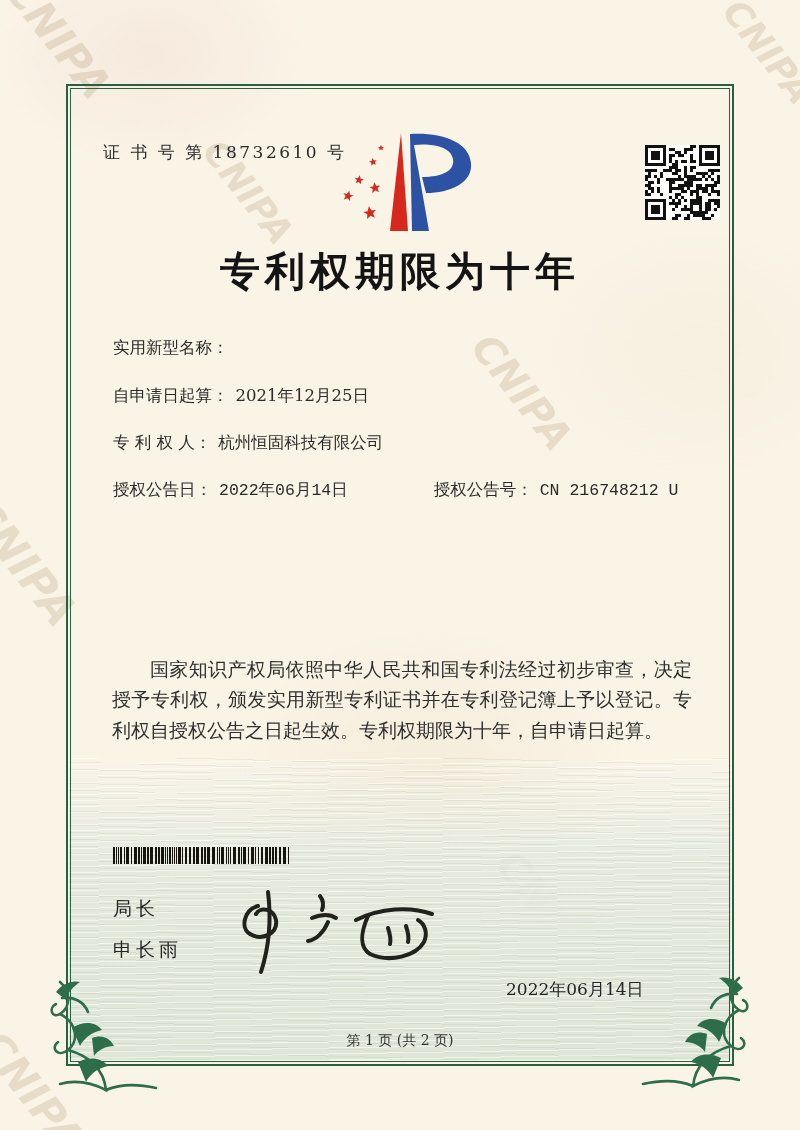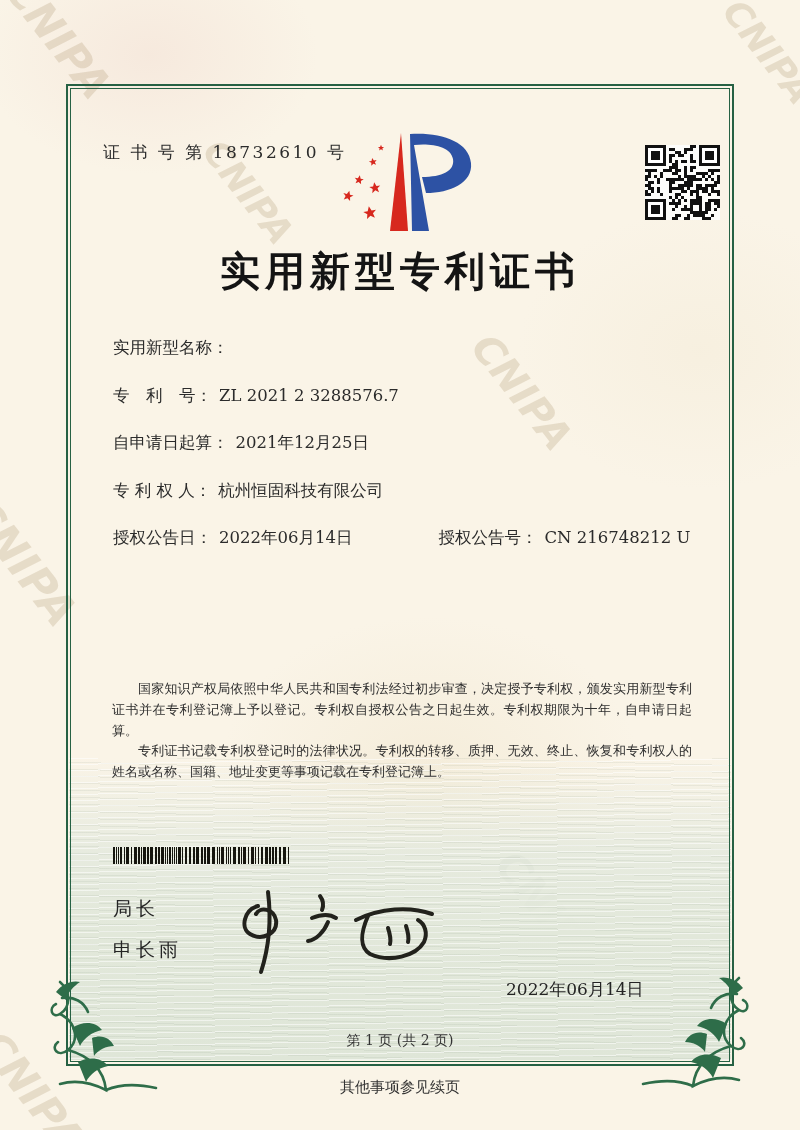--- a/index.html
+++ b/index.html
@@ -48,24 +48,24 @@
   .qr{position:absolute; left:645px; top:145px; width:75px; height:75px; background:#fdfdfb;}
   .title{
     position:absolute; left:0; right:0; top:244px; text-align:center;
     font-size:40px; font-weight:bold; letter-spacing:5px; color:#141414;
   }
   
   .fields{position:absolute; left:113px; top:336px; width:580px; font-size:16.5px; color:#2b2b2b;}
   .frow{display:flex; align-items:flex-start; min-height:47.5px; line-height:23px;}
   .flabel{flex:0 0 auto; white-space:pre;}
   .fvalue{margin-left:7px; white-space:pre-line;}
-  .grant-row{display:flex; min-height:0;}
+  .grant-row{display:flex; min-height:0;font-family:Liberation Mono, monospace;}
   .grant-right{margin-left:86px; display:flex;}
   
-  .paras{position:absolute; left:112px; top:654px; width:580px; font-size:13px; line-height:1.6; color:#2f2f2f; text-align:justify;margin-top:25px;}
+  .paras{position:absolute; left:112px; top:654px; width:580px; font-size:19px; line-height:1.6; color:#2f2f2f; text-align:justify;}
   .paras p{margin:0; text-indent:2em;}
   
   .barcode{position:absolute; left:113px; top:847px; height:17px; display:flex; align-items:stretch;}
   .barcode i{display:block; background:#16160f;}
   
   .signer-title{position:absolute; left:113px; top:896px; font-size:19px; letter-spacing:4px; color:#242424;}
   .signer-name{position:absolute; left:113px; top:937px; font-size:19px; letter-spacing:4px; color:#242424;}
   .signature{position:absolute; left:228px; top:886px; width:215px; height:92px;}
   .issue-date{position:absolute; left:506px; top:978px; font-size:17px; color:#242424;}
   .page-info{position:absolute; left:0; right:0; top:1032px; text-align:center; font-size:14px; color:#333;}
@@ -352,29 +352,25 @@
         <rect x="3" y="3" width="15" height="15" fill="#fff"></rect>
         <rect x="6" y="6" width="9" height="9" fill="#111"></rect>
         <rect x="54" y="0" width="21" height="21" fill="#111"></rect>
         <rect x="57" y="3" width="15" height="15" fill="#fff"></rect>
         <rect x="60" y="6" width="9" height="9" fill="#111"></rect>
         <rect x="0" y="54" width="21" height="21" fill="#111"></rect>
         <rect x="3" y="57" width="15" height="15" fill="#fff"></rect>
         <rect x="6" y="60" width="9" height="9" fill="#111"></rect>
       </svg></div>
 
-  <div class="title">实用新型专利证书</div>
+  <div class="title">专利权期限为十年</div>
 
   <div class="fields">
     <div class="frow">
       <span class="flabel">实用新型名称：</span>
-    </div>
-    <div class="frow">
-      <span class="flabel">专　利　号：</span>
-      <span class="fvalue">ZL 2021 2 3288576.7</span>
     </div>
     <div class="frow">
       <span class="flabel">自申请日起算：</span>
       <span class="fvalue">2021年12月25日</span>
     </div>
     <div class="frow">
       <span class="flabel">专 利 权 人：</span>
       <span class="fvalue">杭州恒固科技有限公司</span>
     </div>
     <div class="frow grant-row">
@@ -382,21 +378,20 @@
       <span class="fvalue">2022年06月14日</span>
       <span class="grant-right">
         <span class="flabel">授权公告号：</span>
         <span class="fvalue">CN 216748212 U</span>
       </span>
     </div>
   </div>
 
   <div class="paras">
     <p>国家知识产权局依照中华人民共和国专利法经过初步审查，决定授予专利权，颁发实用新型专利证书并在专利登记簿上予以登记。专利权自授权公告之日起生效。专利权期限为十年，自申请日起算。</p>
-    <p>专利证书记载专利权登记时的法律状况。专利权的转移、质押、无效、终止、恢复和专利权人的姓名或名称、国籍、地址变更等事项记载在专利登记簿上。</p>
   </div>
 
   <div class="barcode">
       <i style="width:2px;margin-right:1px"></i>
       <i style="width:1px;margin-right:1px"></i>
       <i style="width:1px;margin-right:1px"></i>
       <i style="width:2px;margin-right:2px"></i>
       <i style="width:1px;margin-right:1px"></i>
       <i style="width:3px;margin-right:2px"></i>
       <i style="width:1px;margin-right:2px"></i>
@@ -461,15 +456,14 @@
       <path d="M100,36 C96,46 88,54 80,55"></path>
       <path d="M128,34 C152,22 182,20 204,28"></path>
       <path d="M140,30 C132,48 132,62 142,68 C162,77 188,70 196,56 C200,47 197,38 190,34"></path>
       <path d="M160,42 C162,48 163,54 162,58"></path>
       <path d="M178,40 C180,46 181,52 180,56"></path>
     </g>
   </svg>
 
   <div class="issue-date">2022年06月14日</div>
   <div class="page-info">第 1 页 (共 2 页)</div>
-  <div class="footer-note">其他事项参见续页</div>
 
 </div>
 
 </body></html>

